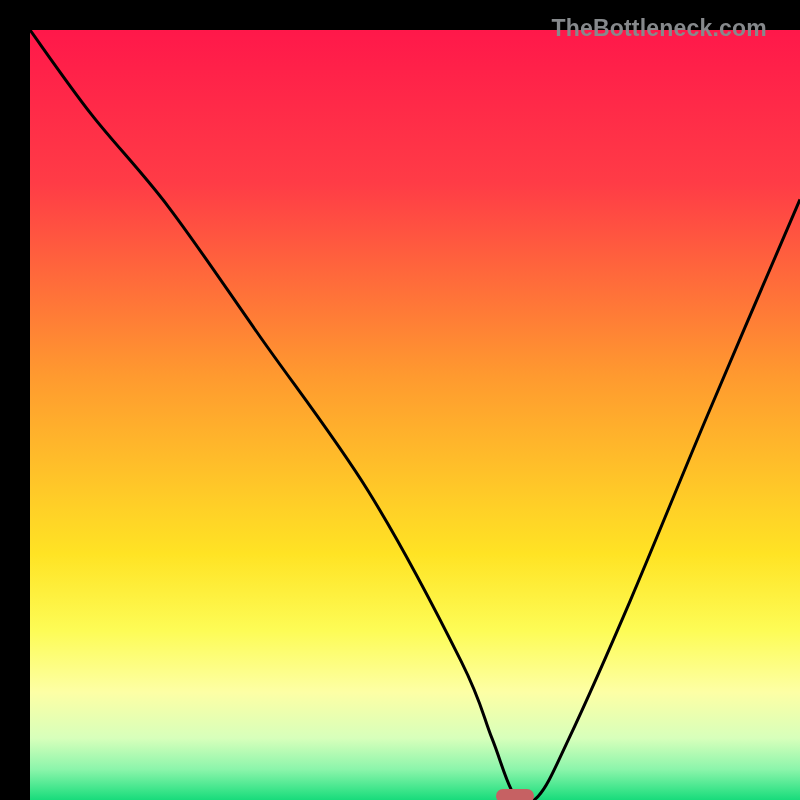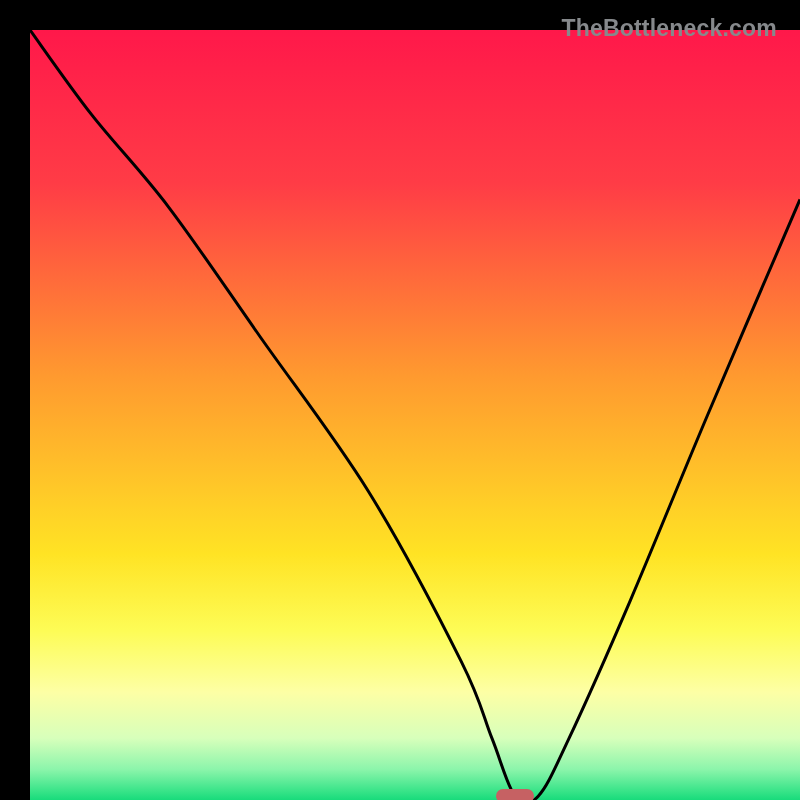--- a/index.html
+++ b/index.html
@@ -29,21 +29,21 @@
   .gradient {
     position: absolute;
     left: 0;
     top: 0;
     width: 100%;
     height: 100%;
   }
   .watermark {
     position: absolute;
     top: 0px;
-    right: 8px;
+    right: 18px;
     font-family: Arial, Helvetica, sans-serif;
     font-size: 23px;
     font-weight: 600;
     color: #86898c;
     letter-spacing: 0.2px;
   }
   svg.curve {
     position: absolute;
     left: 0;
     top: 0;

